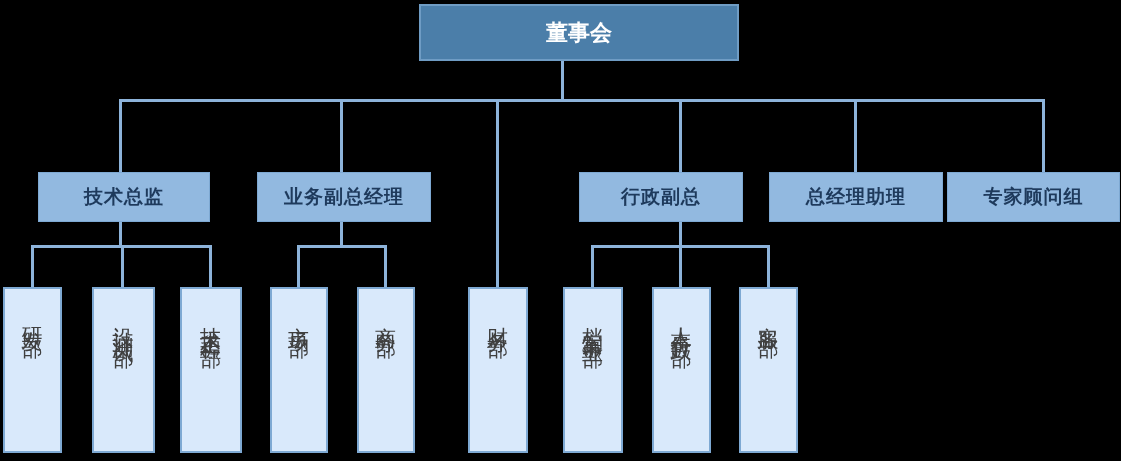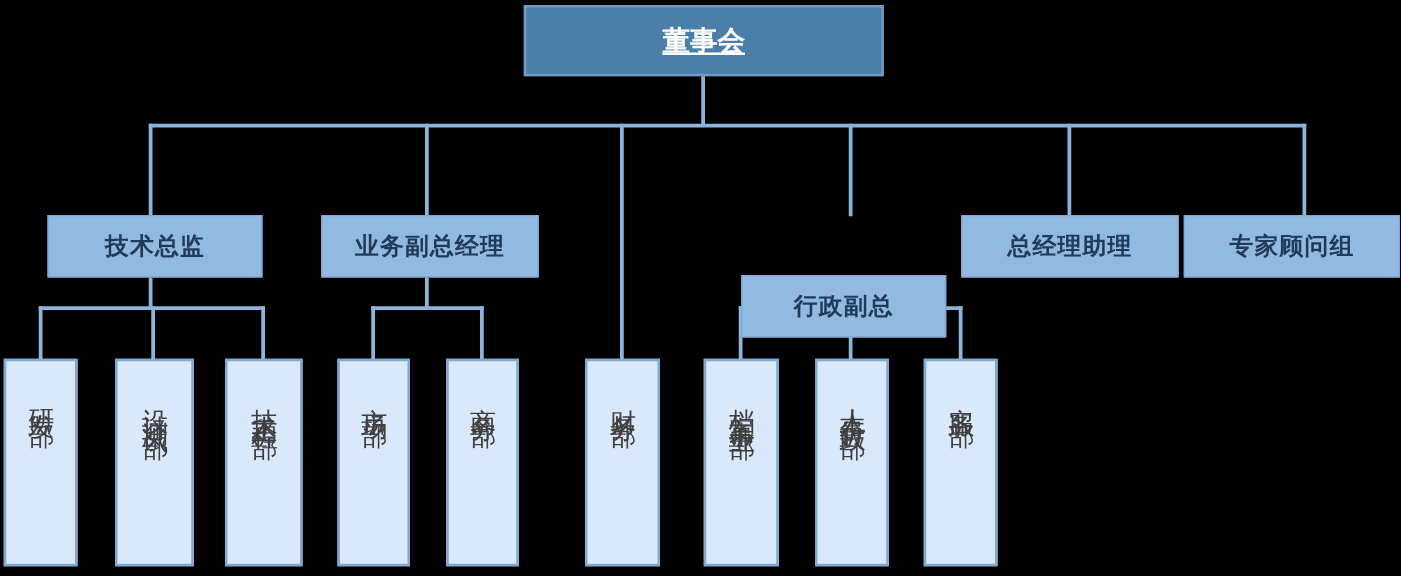--- a/index.html
+++ b/index.html
@@ -25,27 +25,26 @@
 
   
   .box {
     position: absolute;
     box-sizing: border-box;
     display: flex;
     align-items: center;
     justify-content: center;
   }
   .box.l1 {
-    left: 419px; top: 4px; width: 288px; height: 57px;
+    left: 419px; top: 4px; width: 320px; height: 57px;
     background: var(--root-fill, #4b7ea9);
     border: 2px solid var(--root-border, #6f9cc4);
     color: var(--root-text, #ffffff);
     font-size: 22px;
     font-weight: bold;
-    text-decoration: underline;
   }
   .box.l2 {
     top: 172px; height: 50px;
     background: var(--manager-fill, #92b9e0);
     border: 1px solid var(--border, #7ea9d3);
     color: var(--manager-text, #1e3a5c);
     font-size: 19px;
     font-weight: bold;
     letter-spacing: 1px;
   }
@@ -101,21 +100,21 @@
   <div class="box l1">
     <span>董事会</span>
   </div>
 
   <div class="box l2" style="left:38px; width:172px;">
     <span>技术总监</span>
   </div>
   <div class="box l2" style="left:257px; width:174px;">
     <span>业务副总经理</span>
   </div>
-  <div class="box l2" style="left:593px; width:164px;margin-top:48px;">
+  <div class="box l2" style="left:579px; width:164px;">
     <span>行政副总</span>
   </div>
   <div class="box l2" style="left:947px; width:173px;">
     <span>专家顾问组</span>
   </div>
   <div class="box l2" style="left:769px; width:174px;">
     <span>总经理助理</span>
   </div>
 
   <div class="box l3" style="left:3px; width:59px;">

